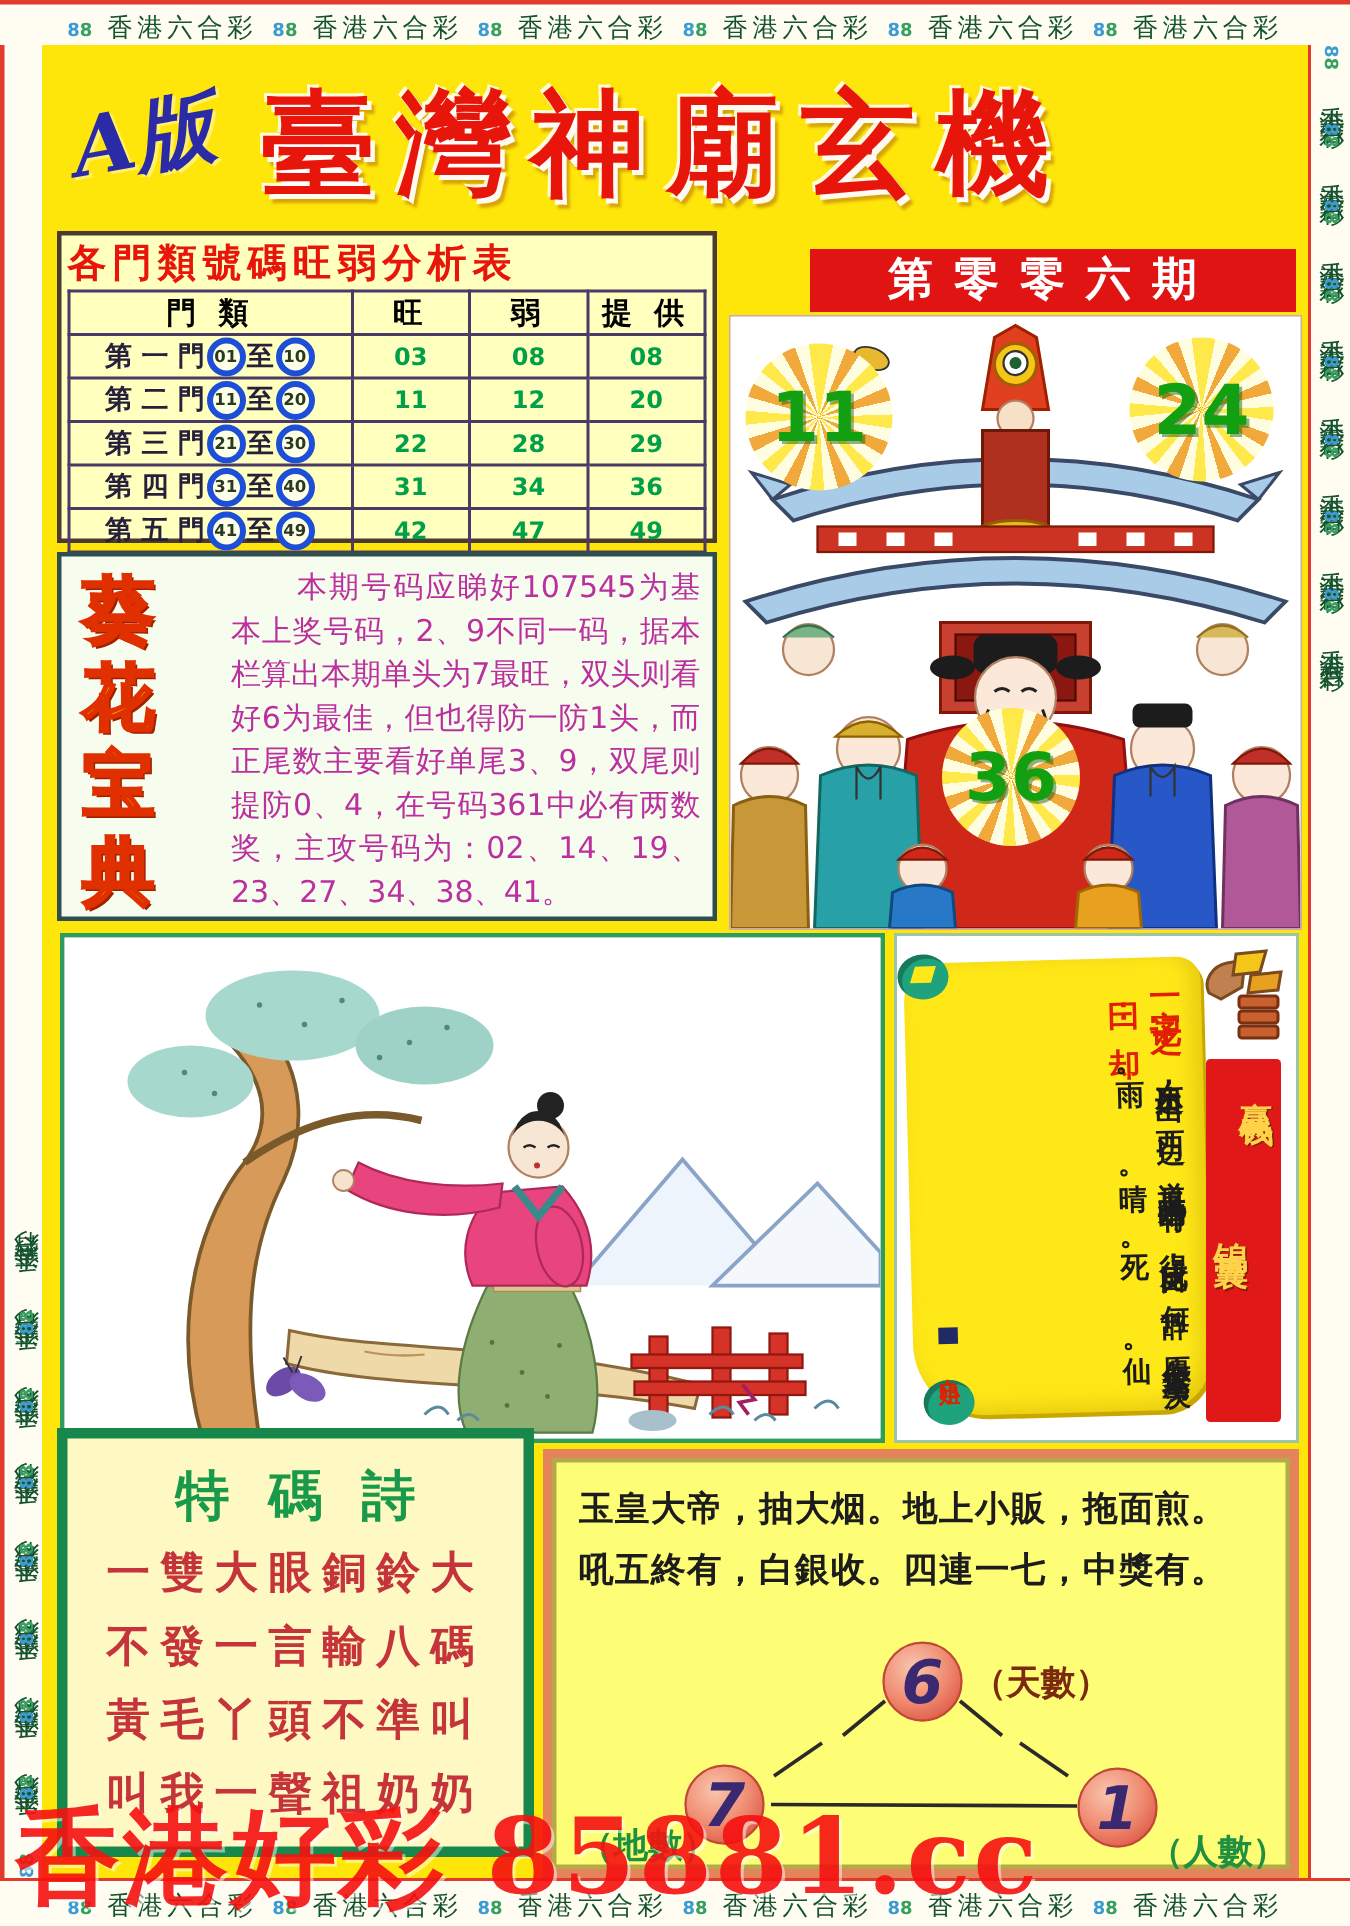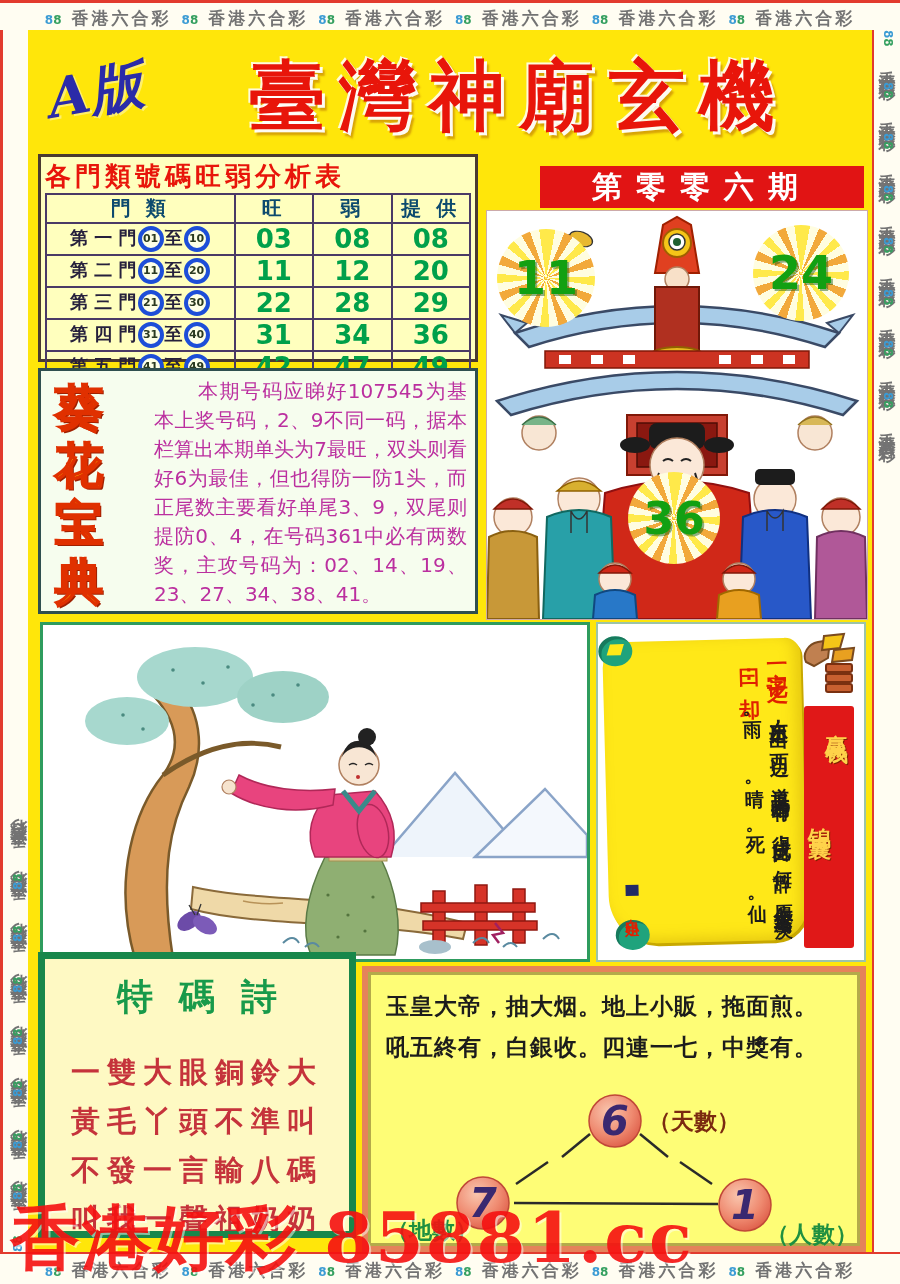--- a/index.html
+++ b/index.html
@@ -8,46 +8,46 @@
 
   
   .bstrip{position:absolute;background:#fffdf2;overflow:hidden;display:flex;align-items:center;justify-content:center;}
   .bstrip.top{left:0;top:0;width:900px;height:30px;border-top:3px solid #e23b2e;border-bottom:2px solid #e23b2e;}
   .bstrip.bottom{left:0;top:1252px;width:900px;height:32px;border-top:2px solid #e23b2e;border-bottom:3px solid #e23b2e;}
   .bstrip.left{left:0;top:30px;width:28px;height:1222px;border-left:3px solid #e23b2e;border-right:2px solid #e23b2e;}
   .bstrip.right{left:872px;top:30px;width:28px;height:1222px;border-right:3px solid #e23b2e;border-left:2px solid #e23b2e;}
   .bline{display:flex;align-items:center;gap:10px;white-space:nowrap;}
   .bline.v{writing-mode:vertical-rl;height:100%;}
   .bline.flip{transform:rotate(180deg);}
-  .b-txt{color:#737373;font-weight:700;font-size:17px;letter-spacing:3px;}
+  .b-txt{color:#14532d;font-weight:400;font-size:17px;letter-spacing:3px;}
   .b-sym i{font-style:normal;font-weight:700;font-size:12px;}
   .b-sym i:first-child{color:#3b9bd4;}
   .b-sym i:last-child{color:#35a060;}
 
   
   .main{position:absolute;left:28px;top:30px;width:844px;height:1222px;background:#ffe60a;}
   .main > div{position:absolute;}
 
   
   .title-block{left:6px;top:6px;width:832px;height:116px;background:#ffe60a;overflow:hidden;}
   .edition{position:absolute;left:14px;top:20px;font-size:54px;font-weight:900;font-style:italic;
     color:#2b2ba8;transform:rotate(-10deg);font-family:"DejaVu Serif",serif;
     text-shadow:2px 2px 0 #fff6;}
-  .main-title{position:absolute;left:140px;top:10px;width:690px;text-align:center;
+  .main-title{position:absolute;left:140px;top:10px;width:690px;text-align:left;
     font-size:76px;font-weight:900;color:#e8150a;letter-spacing:14px;font-family:"DejaVu Serif",serif;
     text-shadow:3px 3px 0 rgba(255,255,255,.95),-2px -2px 0 rgba(255,255,255,.85),5px 6px 2px rgba(140,40,0,.35);}
 
   
   .table-box{left:10px;top:124px;width:440px;height:208px;background:#ffffbe;border:3px solid #4a3a30;box-sizing:border-box;padding:2px 4px;}
   .tb-title{text-align:left;color:#e8150a;font-weight:900;font-size:26px;letter-spacing:4px;line-height:34px;font-family:"DejaVu Serif",serif;}
   table.an{width:100%;border-collapse:collapse;table-layout:fixed;}
   table.an td{border:2px solid #4a3a66;text-align:center;padding:0;height:27px;overflow:hidden;white-space:nowrap;}
   td.gate{width:44%;font-size:18px;font-weight:700;color:#26203c;}
-  td.hd{font-size:20px;font-weight:900;color:#0c4a6e;letter-spacing:4px;}
-  td.val{font-size:26px;font-weight:700;color:#00a04a;}
+  td.hd{font-size:20px;font-weight:900;color:#000000;letter-spacing:4px;}
+  td.val{font-size:16px;font-weight:700;color:#00a04a;}
   .circ{display:inline-block;width:18px;height:18px;line-height:18px;border:4px solid #1d4ed8;border-radius:50%;
     font-size:11px;font-weight:700;color:#2a3a20;background:#fdffe6;text-align:center;vertical-align:2px;margin:0 1px;}
 
   
   .treasure-box{left:10px;top:338px;width:440px;height:246px;background:#f6fdee;border:3px solid #2f4f4f;box-sizing:border-box;}
   .t-title{position:absolute;left:10px;top:8px;width:56px;display:flex;flex-direction:column;gap:2px;}
   .t-title span{font-size:48px;line-height:56px;font-weight:900;color:#ffd700;-webkit-text-stroke:2px #e03000;
     text-shadow:2px 2px 0 #a02000;font-family:"DejaVu Serif",serif;text-align:center;}
   .t-body{position:absolute;left:70px;top:6px;right:8px;bottom:4px;color:#bb2f9f;font-size:20px;line-height:29px;
     font-weight:500;text-align:justify;text-indent:2.2em;overflow:hidden;margin-left:43px;}
@@ -90,21 +90,21 @@
   .prize-banner .pv{position:absolute;writing-mode:vertical-rl;color:#ffd24a;font-weight:900;font-size:23px;letter-spacing:8px;
     text-shadow:1px 1px 0 #802000;font-family:"DejaVu Serif",serif;}
   .pv.right{right:1px;top:10px;}
   .pv.left{left:1px;top:104px;}
   .money-icon{position:absolute;left:202px;top:8px;width:58px;height:66px;}
 
   
   .poem-box{left:10px;top:922px;width:318px;height:286px;background:#fef9c3;border:7px solid #18874b;box-sizing:border-box;overflow:hidden;}
   .poem-title{margin-top:14px;text-align:center;font-size:36px;font-weight:900;color:#189a4a;letter-spacing:26px;text-indent:26px;
     font-family:"DejaVu Serif",serif;}
-  .poem-lines{margin-top:26px;text-align:center;}
+  .poem-lines{margin-top:2px;text-align:center;}
   .poem-lines div{font-size:29px;line-height:49px;font-weight:700;color:#c5333b;letter-spacing:7px;
     font-family:"DejaVu Serif",serif;white-space:nowrap;}
 
   
   .riddle-box{left:334px;top:936px;width:504px;height:286px;background:#fefd76;border:6px solid #e5835a;
     box-shadow:inset 0 0 0 3px #b4aa4a;box-sizing:border-box;overflow:hidden;}
   .riddle-lines{padding:14px 18px 0;position:relative;z-index:2;}
   .riddle-lines div{font-size:23px;line-height:41px;font-weight:700;color:#1c1c1c;white-space:nowrap;letter-spacing:1px;}
   .riddle-svg{position:absolute;left:0;top:0;z-index:1;}
 
@@ -435,22 +435,22 @@
       <div class="prize-banner">
         <span class="pv right">赢钱</span>
         <span class="pv left">锦囊</span>
       </div>
     </div>
 
     <div class="poem-box">
       <div class="poem-title">特碼詩</div>
       <div class="poem-lines">
         <div>一雙大眼銅鈴大</div>
+        <div>不發一言輸八碼</div>
         <div>黃毛丫頭不準叫</div>
-        <div>不發一言輸八碼</div>
         <div>叫我一聲祖奶奶</div>
       </div>
     </div>
 
     <div class="riddle-box">
       <div class="riddle-lines">
         <div>玉皇大帝，抽大烟。地上小販，拖面煎。</div>
         <div>吼五終有，白銀收。四連一七，中獎有。</div>
       </div>
       <svg class="riddle-svg" width="492" height="274" viewBox="0 0 492 274">

